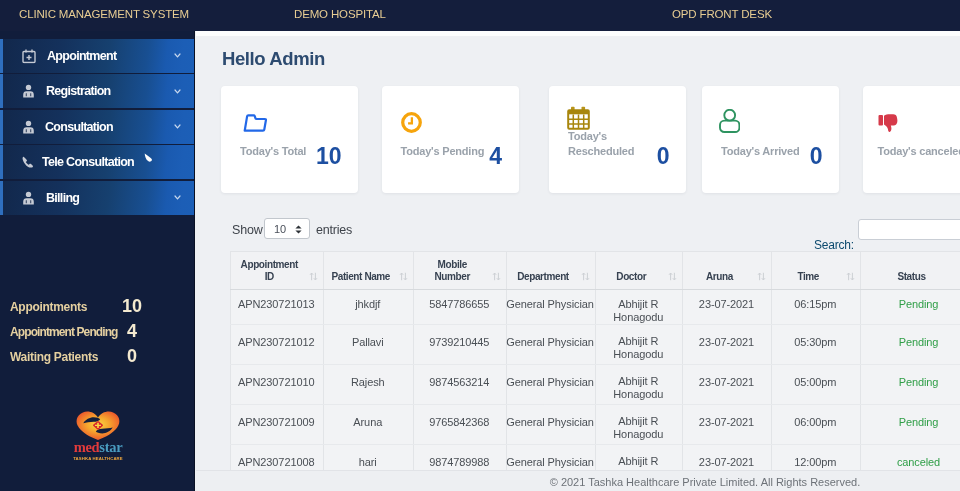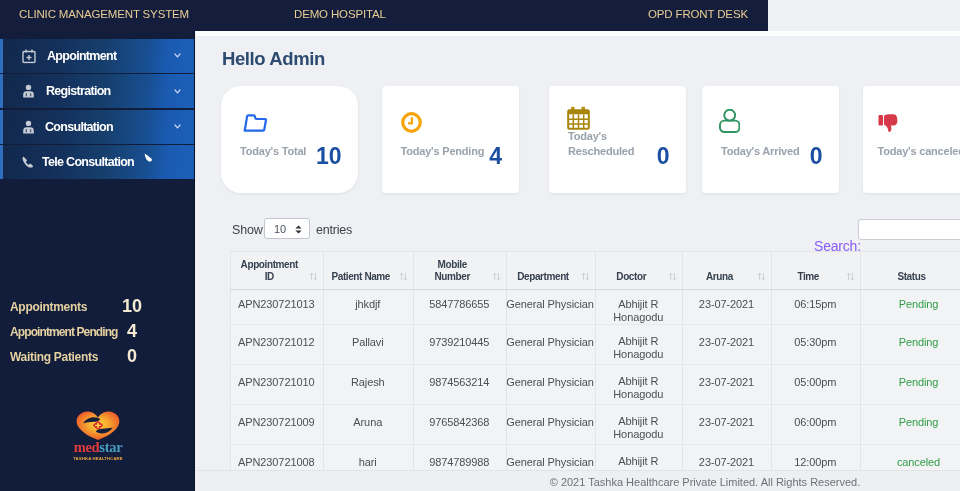--- a/index.html
+++ b/index.html
@@ -1,42 +1,42 @@
 <!DOCTYPE html>
 <html><head>
 <meta charset="utf-8">
 <style>
 * { margin:0; padding:0; box-sizing:border-box; }
 html,body { width:960px; height:491px; overflow:hidden; font-family:"Liberation Sans", sans-serif; background:#eef0f3; }
-.topbar { position:absolute; left:0; top:0; width:768px; height:31px; background:#141e3c; z-index:30; }
+.topbar { position:absolute; left:0; top:0; width:960px; height:31px; background:#141e3c; z-index:30; }
 .topbar span { position:absolute; top:8px; font-size:11.5px; color:#e8cd93; letter-spacing:-0.15px; }
 .tb1 { left:19px; }
 .tb2 { left:294px; }
-.tb3 { left:648px; }
+.tb3 { left:672px; }
 .sidebar { position:absolute; left:0; top:31px; width:195px; height:460px; background:#111d3b; border-right:1px solid #0a1124; z-index:20; }
 .menu { position:absolute; top:7.5px; left:0; width:194px; }
 .mi { position:relative; height:34px; margin-bottom:1.5px; background:linear-gradient(97deg,#12284c 0%,#14315c 30%,#16406f 55%,#184f92 75%,#1a5ab0 85%,#1c5eb6 93%,#1c5fb7 100%); border-left:3px solid #2f6fbe; }
 .mi svg.ic { position:absolute; left:19px; top:50%; transform:translateY(-50%); }
 .mi .lbl { position:absolute; left:44px; top:50%; transform:translateY(-50%); color:#fff; font-size:12.5px; font-weight:bold; letter-spacing:-0.7px; white-space:nowrap; }
 .mi svg.chev { position:absolute; left:171px; top:14.5px; }
 .stats { position:absolute; left:10px; top:265px; width:175px; }
 .srow { position:relative; height:25px; }
 .srow .sl { position:absolute; left:0; top:4px; font-size:12px; font-weight:bold; letter-spacing:-0.3px; color:#e5d0a0; white-space:nowrap; }
 .srow .sn { position:absolute; left:110px; width:24px; text-align:center; top:0; font-size:18px; font-weight:bold; color:#f4ead0; }
 .main { position:absolute; left:196px; top:31px; width:780px; height:460px; background:#eef0f3; }
 .hello { position:absolute; left:26px; top:17px; font-size:18.5px; font-weight:bold; letter-spacing:-0.4px; color:#2d4b70; }
 .card { position:absolute; top:55px; width:137px; height:107px; background:#fff; border-radius:4px; box-shadow:0 1px 3px rgba(30,40,60,0.07); }
 .card .clabel { position:absolute; left:19px; bottom:35px; font-size:11px; font-weight:bold; letter-spacing:-0.2px; color:#9aa2ab; line-height:14.5px; }
 .card .cnum { position:absolute; right:16.5px; top:57px; text-align:right; font-size:23px; font-weight:bold; color:#1d4fa1; }
 .showrow { position:absolute; left:0; top:186px; width:764px; height:28px; }
 .showrow .sh1 { position:absolute; left:36px; top:6px; font-size:12.5px; letter-spacing:-0.2px; color:#3e434a; }
 .showrow .sel { position:absolute; left:68px; top:1px; width:46px; height:21px; background:#fff; border:1px solid #c2c7cd; border-radius:3px; }
 .showrow .sel .v { position:absolute; left:9px; top:4px; font-size:11px; color:#4a505a; }
 .showrow .sh2 { position:absolute; left:120px; top:6px; font-size:12.5px; letter-spacing:-0.2px; color:#3e434a; }
-.showrow .sch { position:absolute; left:618px; top:21px; font-size:14px; letter-spacing:-0.2px; color:#8b5cf6; }
+.showrow .sch { position:absolute; left:618px; top:21px; font-size:12px; letter-spacing:-0.2px; color:#0c4a6e; }
 .showrow .inp { position:absolute; left:662px; top:2px; width:110px; height:21px; background:#fff; border:1px solid #c9ced5; border-radius:3px; }
 #dtable { position:absolute; left:0; top:0; width:764px; height:460px; }
 #dtable .bgh { position:absolute; background:#f1f2f4; }
 #dtable .bgb { position:absolute; background:#f2f3f5; }
 #dtable .vl, #dtable .hl { position:absolute; background:#e2e4e7; }
 #dtable .th { position:absolute; font-size:10px; font-weight:bold; letter-spacing:-0.4px; color:#374251; text-align:center; line-height:12px; white-space:nowrap; }
 #dtable .tc { position:absolute; font-size:11px; letter-spacing:-0.1px; color:#4a4f55; text-align:center; line-height:11.5px; white-space:nowrap; }
 #dtable .green { color:#2f9e47; }
 #dtable .sort { position:absolute; opacity:0.6; }
 .footer { position:absolute; left:196px; top:470px; width:764px; height:21px; background:#edeff2; border-top:1px solid #e1e3e7; z-index:25; }
@@ -85,20 +85,31 @@
         <span class="lbl" style="left:42px">Consultation</span>
         <svg class="chev" width="7" height="5" viewBox="0 0 7 5">
           <path d="M1 1 L3.5 3.8 L6 1" fill="none" stroke="#c8d8ee" stroke-width="1.2" stroke-linecap="round"></path>
         </svg>
       </div>
       <div class="mi">
         <svg class="ic" width="12" height="12" viewBox="0 0 12 12">
           <path d="M1.2 0.8 C0.6 1.2 0.4 2.4 0.8 3.8 c0.6 2 1.8 4 3.4 5.6 1.2 1.2 2.8 2 4.2 2.2 1 0.1 2-0.1 2.4-0.7 0.3-0.5 0.2-1-0.2-1.4 l-1.6-1.4 c-0.5-0.4-1.1-0.4-1.5 0 l-0.6 0.6 C6 8.6 4.6 7.4 3.8 6 l0.8-0.7 c0.5-0.4 0.5-1.1 0-1.6 L3 2 C2.4 1.4 1.8 0.4 1.2 0.8 z" fill="#c5cad4"></path>
         </svg>
         <span class="lbl" style="left:39px">Tele Consultation</span>
+      </div>
+      <div class="mi">
+        <svg class="ic" width="13" height="14" viewBox="0 0 13 14">
+          <circle cx="6.5" cy="3.4" r="2.7" fill="#c5cad4"></circle>
+          <path d="M1.2 13.5 v-2.8 a3.4 3.4 0 0 1 3.4-3.4 h3.8 a3.4 3.4 0 0 1 3.4 3.4 v2.8 z" fill="#c5cad4"></path>
+          <path d="M4.3 9.3 v3 M8.7 9.3 v3" stroke="#3a4a66" stroke-width="1.1"></path>
+        </svg>
+        <span class="lbl" style="left:43px">Billing</span>
+        <svg class="chev" width="7" height="5" viewBox="0 0 7 5">
+          <path d="M1 1 L3.5 3.8 L6 1" fill="none" stroke="#c8d8ee" stroke-width="1.2" stroke-linecap="round"></path>
+        </svg>
       </div>
     </div>
   <div class="stats">
     <div class="srow">
         <span class="sl">Appointments</span>
         <span class="sn">10</span>
       </div>
     <div class="srow">
         <span class="sl" style="letter-spacing:-0.9px">Appointment Pending</span>
         <span class="sn">4</span>
@@ -127,21 +138,21 @@
 </g>
 <text x="32" y="47" text-anchor="middle" font-family="Liberation Serif, serif" font-size="14.5" font-weight="bold" letter-spacing="-0.3"><tspan fill="#e23b3b">med</tspan><tspan fill="#4a9cc0">star</tspan></text>
 <text x="32" y="54.5" text-anchor="middle" font-family="Liberation Sans, sans-serif" font-size="4.3" font-weight="bold" fill="#f0a73c" letter-spacing="0.1">TASHKA HEALTHCARE</text>
 </svg>
     </div>
 </div>
 
 <div class="main">
   <div style="position:absolute;left:0;top:0;width:764px;height:4.5px;background:#fcfdfd"></div>
   <div class="hello">Hello Admin</div>
-  <div class="card" style="left:25px;border-radius:20px;">
+  <div class="card" style="left:25px;">
     <svg style="position:absolute;left:20.5px;top:28px;" width="26" height="19" viewBox="0 0 26 19">
         <path d="M2.7 16.7 L5.1 2.4 Q5.25 1.4 6.3 1.4 L11.7 1.4 Q12.5 1.4 12.75 2.1 L13.5 4.3 Q13.75 5 14.65 5 L22.9 5 Q24.1 5 23.9 6.2 L22.3 15.5 Q22.1 16.7 20.9 16.7 Z" fill="none" stroke="#2268e8" stroke-width="2.2" stroke-linejoin="round"></path>
       </svg>
     <div class="clabel">Today's Total</div>
     <div class="cnum">10</div>
   </div>
   <div class="card" style="left:185.5px;">
     <svg style="position:absolute;left:19.5px;top:26px;" width="21" height="21" viewBox="0 0 22 22">
         <circle cx="11" cy="11" r="9.2" fill="none" stroke="#f6a40c" stroke-width="3.4"></circle>
         <path d="M11.4 5.6 V11.9 H7.4" fill="none" stroke="#f6a40c" stroke-width="2.4"></path>

